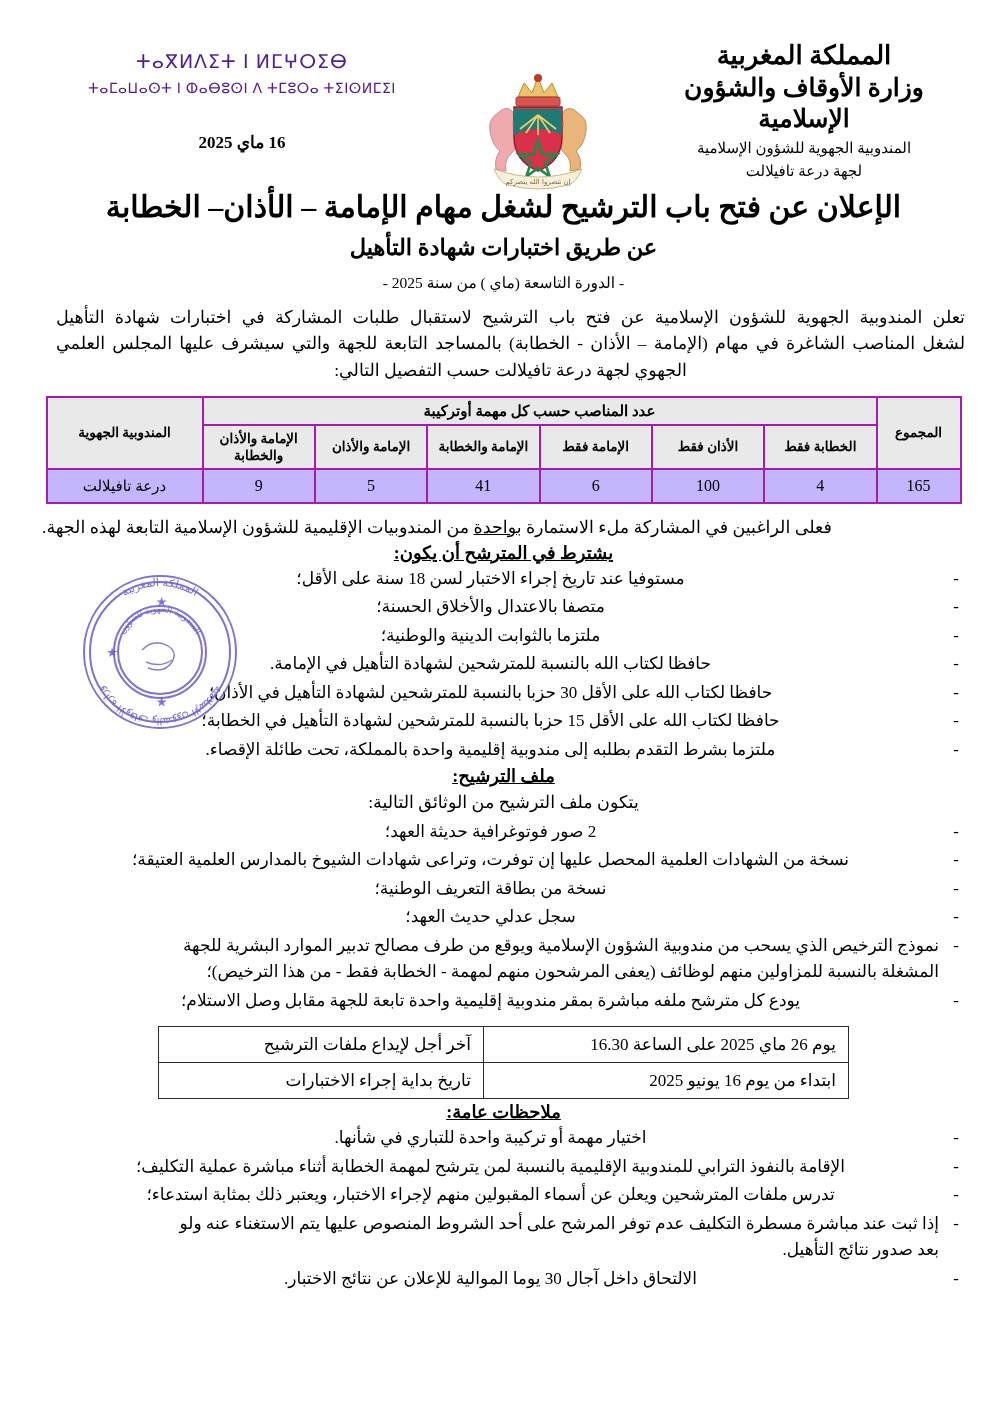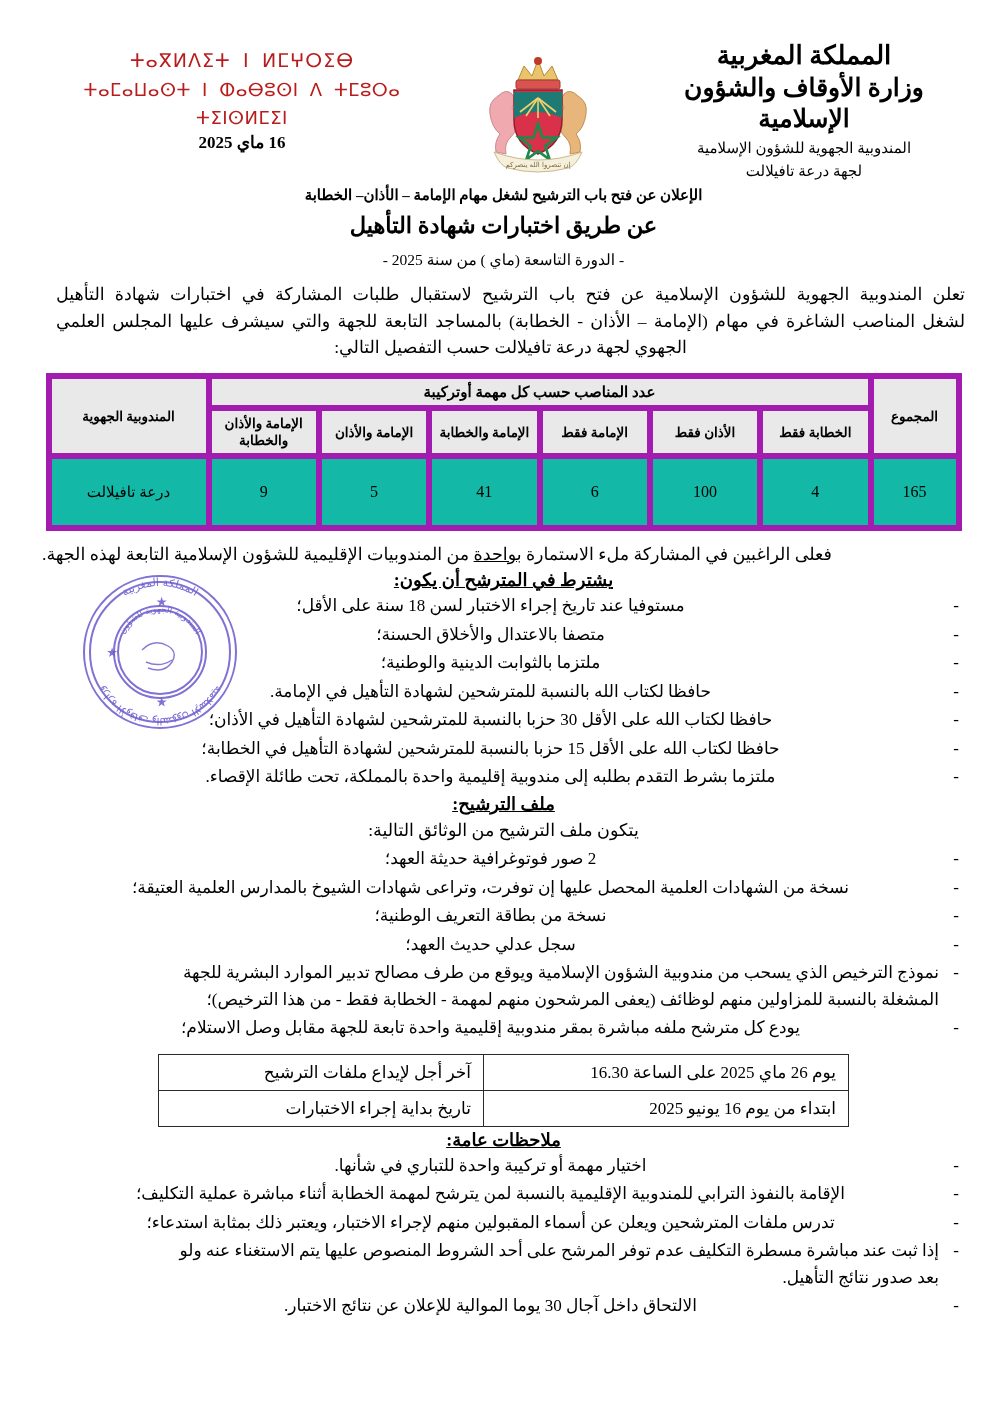--- a/index.html
+++ b/index.html
@@ -16,57 +16,57 @@
     position:absolute;right:38px;top:40px;width:330px;text-align:center;
     direction:rtl;
   }
   .hdr-ar .l1{font-size:26px;font-weight:bold;line-height:1.24;}
   .hdr-ar .l2{font-size:25px;font-weight:bold;line-height:1.24;}
   .hdr-ar .l3{font-size:15px;line-height:1.5;margin-top:3px;}
   .hdr-ar .l4{font-size:15px;line-height:1.5;}
 
   .hdr-tif{
     position:absolute;left:42px;top:48px;width:400px;text-align:center;
-    direction:ltr;font-family:Liberation Mono, monospace;color:#b91c1c;
+    direction:ltr;font-family:Liberation Sans, sans-serif;color:#4c1d95;
   }
   .hdr-tif .t1{font-size:19px;letter-spacing:1px;line-height:1.5;}
-  .hdr-tif .t2{font-size:18px;letter-spacing:.5px;line-height:1.6;}
+  .hdr-tif .t2{font-size:14px;letter-spacing:.5px;line-height:1.6;}
   .hdr-date{
     position:absolute;left:42px;top:132px;width:400px;text-align:center;
     direction:rtl;font-size:17px;font-weight:bold;
   }
 
-  .emblem{position:absolute;left:468px;top:36px;width:140px;height:142px;}
+  .emblem{position:absolute;left:468px;top:53px;width:140px;height:142px;}
 
   
   .title-block{text-align:center;direction:rtl;margin-top:6px;}
-  .title-1{font-size:15px;font-weight:bold;line-height:1.5;letter-spacing:-.2px;}
+  .title-1{font-size:30px;font-weight:bold;line-height:1.5;letter-spacing:-.2px;}
   .title-2{font-size:22.5px;font-weight:bold;line-height:1.5;margin-top:2px;}
   .subtitle{font-size:15.5px;margin-top:9px;}
 
   
   .intro{
     direction:rtl;text-align:justify;text-align-last:center;
     font-size:17.5px;line-height:1.52;margin:12px 42px 0 42px;
   }
   .intro .ln{display:block;text-align:justify;text-align-last:justify;margin-left:14px;}
   .intro .ln.last{text-align-last:center;}
 
   
   table.posts{
     border-collapse:collapse;width:916px;margin:12px auto 0 auto;
     direction:rtl;table-layout:fixed;
   }
   table.posts th,table.posts td{
-    border:6px solid #a21caf;text-align:center;vertical-align:middle;
+    border:2px solid #a21caf;text-align:center;vertical-align:middle;
     font-size:13.5px;font-weight:bold;padding:4px 2px;
   }
   table.posts thead th{background:#e9e9e9;}
   table.posts .grp{font-size:15px;}
-  table.posts td{background:#14b8a6;font-size:16px;font-weight:normal;padding:24px 2px;}
+  table.posts td{background:#c4b5fd;font-size:16px;font-weight:normal;padding:7px 2px;}
   table.posts td.region{font-size:15px;}
   .c-total{width:78px;}
   .c-khot{width:120px;}
   .c-adhan{width:108px;}
   .c-imam{width:118px;}
   .c-ik{width:140px;}
   .c-ia{width:118px;}
   .c-iak{width:188px;}
   .c-region{width:150px;}
 

